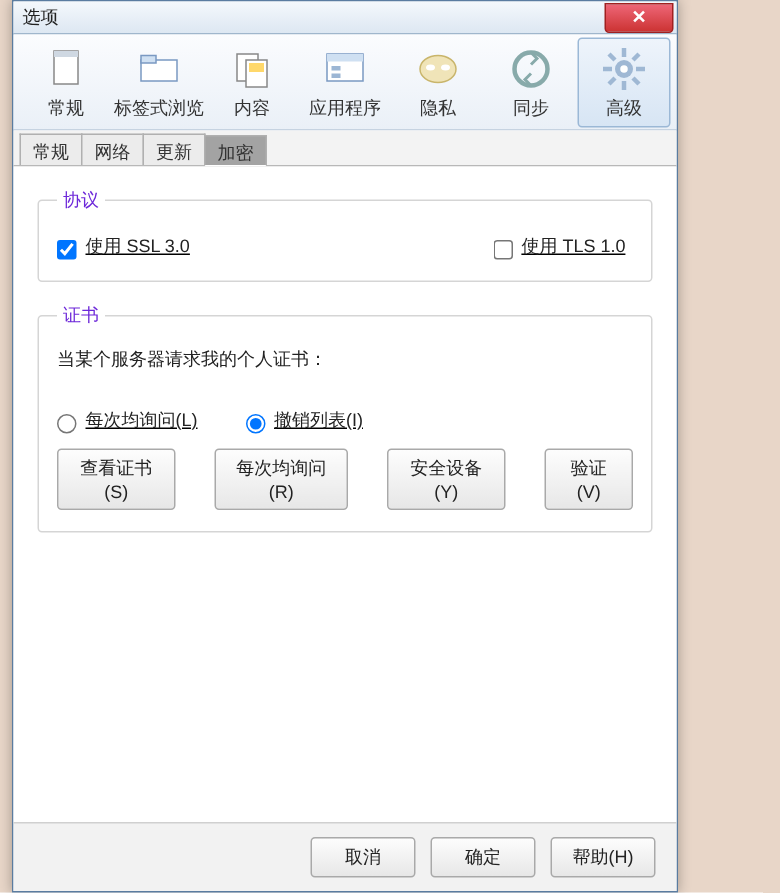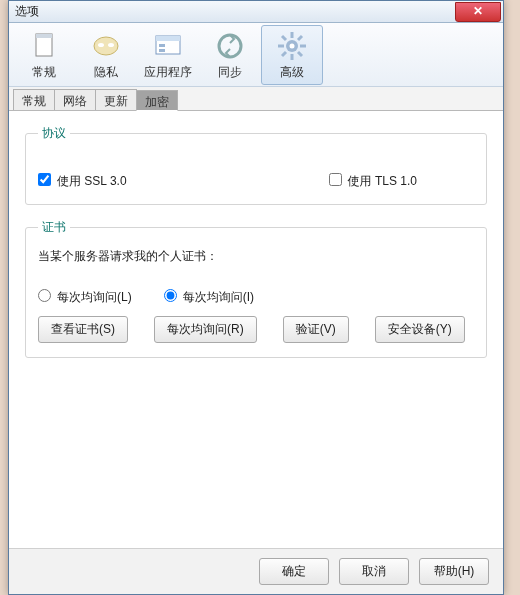--- a/index.html
+++ b/index.html
@@ -1,32 +1,32 @@
 <!DOCTYPE html>
 <html><head>
 <meta charset="utf-8">
 <style>
   * { box-sizing: border-box; margin: 0; padding: 0; font-family: "Microsoft YaHei", Tahoma, sans-serif; font-size: 12px; }
   body { background: #e8d6c8; width: 520px; height: 595px; overflow: hidden; }
-  .window { position: absolute; top: 0; left: 8px; width: 496px; height: 595px; background: #fff; border: 1px solid #5a7ca0; box-shadow: 0 0 8px rgba(0,0,0,0.3); }
+  .window { position: absolute; top: 0; left: 8px; width: 444px; height: 595px; background: #fff; border: 1px solid #5a7ca0; box-shadow: 0 0 8px rgba(0,0,0,0.3); }
   .titlebar { height: 22px; background: linear-gradient(to bottom,#f4f8fc,#dde7f2); display: flex; align-items: center; justify-content: space-between; border-bottom: 1px solid #9fb6cc; }
   .titlebar .title { padding-left: 6px; color: #222; }
   .close-btn { width: 46px; height: 20px; margin-right: 2px; background: linear-gradient(to bottom,#e67,#c33); border: 1px solid #a02020; border-radius: 0 0 3px 3px; color: #fff; text-align: center; line-height: 16px; font-weight: bold; cursor: pointer; }
   .toolbar { height: 64px; background: linear-gradient(to bottom,#fbfcfe,#eaf0f7); border-bottom: 1px solid #c6d3e1; display: flex; padding: 2px 4px 0 4px; }
   .tool { width: 62px; height: 60px; display: flex; flex-direction: column; align-items: center; justify-content: center; border: 1px solid transparent; border-radius: 3px; cursor: pointer; }
   .tool.active { background: linear-gradient(to bottom,#eef4fb,#d7e5f4); border-color: #9bb8d6; }
   .tool .ticon { width: 32px; height: 32px; margin-bottom: 2px; }
   .tool .tlabel { color: #333; font-size: 12px; white-space: nowrap; }
   .tabbar { height: 24px; background: #f3f3f3; border-bottom: 1px solid #b8b8b8; display: flex; padding: 2px 4px 0 4px; gap: 0; }
   .tab { padding: 3px 8px; border: 1px solid #b0b0b0; border-bottom: none; background: #ececec; margin-right: -1px; cursor: pointer; color: #333; }
   .tab.active { background: #a3a3a3; position: relative; top: 1px; border-bottom: 1px solid #fff; }
   .content { position: absolute; top: 110px; left: 0; right: 0; bottom: 46px; padding: 14px 16px; background: #fff; }
   fieldset { border: 1px solid #d5d5d5; border-radius: 3px; padding: 10px 12px 14px 12px; margin-bottom: 14px; }
-  legend { padding: 0 4px; color: #0f766e; }
-  .row { display: flex; align-items: flex-start; gap: 6px; margin-top: 21px; }
+  legend { padding: 0 4px; color: #6d28d9; }
+  .row { display: flex; align-items: flex-end; gap: 6px; margin-top: 4px; text-decoration: underline; }
   .row.wide { justify-content: flex-start; }
   .chk, .rad { width: 13px; height: 13px; }
   .lbl { color: #222; }
   .spacer-col { width: 190px; }
   .btnrow { display: flex; gap: 26px; margin-top: 10px; }
   .btn { padding: 4px 12px; background: linear-gradient(to bottom,#fdfdfd,#e7e7e7); border: 1px solid #a9a9a9; border-radius: 3px; cursor: pointer; color: #222; }
   .footer { position: absolute; bottom: 0; left: 0; right: 0; height: 46px; background: #f2f2f2; border-top: 1px solid #d0d0d0; display: flex; align-items: center; justify-content: flex-end; padding-right: 14px; gap: 10px; }
   .footer .btn { min-width: 70px; text-align: center; }
   
   svg { display: block; }
@@ -47,37 +47,56 @@
         <svg width="32" height="32">
             <rect x="8" y="4" width="16" height="22" fill="#fff" stroke="#888"></rect>
             <rect x="8" y="4" width="16" height="4" fill="#cfd8e2"></rect>
           </svg>
       </span>
       <span class="tlabel">常规</span>
     </div>
     <div class="tool">
       <span class="ticon">
         <svg width="32" height="32">
-            <ellipse cx="16" cy="16" rx="12" ry="9" fill="#f0e4b8" stroke="#c9b56b"></ellipse>
-            <ellipse cx="11" cy="15" rx="3" ry="2" fill="#fff"></ellipse>
-            <ellipse cx="21" cy="15" rx="3" ry="2" fill="#fff"></ellipse>
+            <rect x="4" y="10" width="24" height="14" fill="#fff" stroke="#7a99c2"></rect>
+            <rect x="4" y="7" width="10" height="5" fill="#cfe0f2" stroke="#7a99c2"></rect>
           </svg>
       </span>
-      <span class="tlabel">隐私</span>
+      <span class="tlabel">标签式浏览</span>
+    </div>
+    <div class="tool">
+      <span class="ticon">
+        <svg width="32" height="32">
+            <rect x="6" y="6" width="14" height="18" fill="#fff" stroke="#888"></rect>
+            <rect x="12" y="10" width="14" height="18" fill="#fff" stroke="#888"></rect>
+            <rect x="14" y="12" width="10" height="6" fill="#ffd86b"></rect>
+          </svg>
+      </span>
+      <span class="tlabel">内容</span>
     </div>
     <div class="tool">
       <span class="ticon">
         <svg width="32" height="32">
             <rect x="4" y="6" width="24" height="18" fill="#fff" stroke="#7a99c2"></rect>
             <rect x="4" y="6" width="24" height="5" fill="#cfe0f2"></rect>
             <rect x="7" y="14" width="6" height="3" fill="#9cb6d4"></rect>
             <rect x="7" y="19" width="6" height="3" fill="#9cb6d4"></rect>
           </svg>
       </span>
       <span class="tlabel">应用程序</span>
+    </div>
+    <div class="tool">
+      <span class="ticon">
+        <svg width="32" height="32">
+            <ellipse cx="16" cy="16" rx="12" ry="9" fill="#f0e4b8" stroke="#c9b56b"></ellipse>
+            <ellipse cx="11" cy="15" rx="3" ry="2" fill="#fff"></ellipse>
+            <ellipse cx="21" cy="15" rx="3" ry="2" fill="#fff"></ellipse>
+          </svg>
+      </span>
+      <span class="tlabel">隐私</span>
     </div>
     <div class="tool">
       <span class="ticon">
         <svg width="32" height="32">
             <circle cx="16" cy="16" r="11" fill="none" stroke="#8aa" stroke-width="3"></circle>
             <path d="M16 5 l4 4 -4 4" fill="none" stroke="#8aa" stroke-width="2"></path>
             <path d="M16 27 l-4 -4 4 -4" fill="none" stroke="#8aa" stroke-width="2"></path>
           </svg>
       </span>
       <span class="tlabel">同步</span>
@@ -124,31 +143,31 @@
     </fieldset>
 
     <fieldset>
       <legend>证书</legend>
       <div class="lbl" style="margin:2px 0 24px 0">当某个服务器请求我的个人证书：</div>
       <div class="row">
         <input type="radio" name="certmode" class="rad" style="">
         <span class="lbl">每次均询问(L)</span>
         <span style="width:20px"></span>
         <input type="radio" name="certmode" class="rad" checked="" style="">
-        <span class="lbl">每次均询问(I)</span>
+        <span class="lbl">撤销列表(I)</span>
       </div>
       <div class="btnrow">
         <button class="btn">查看证书(S)</button>
         <button class="btn">每次均询问(R)</button>
+        <button class="btn">安全设备(Y)</button>
         <button class="btn">验证(V)</button>
-        <button class="btn">安全设备(Y)</button>
       </div>
     </fieldset>
 
   </div>
 
   <div class="footer">
+    <button class="btn">取消</button>
     <button class="btn">确定</button>
-    <button class="btn">取消</button>
     <button class="btn">帮助(H)</button>
   </div>
 
 </div>
 
 </body></html>

